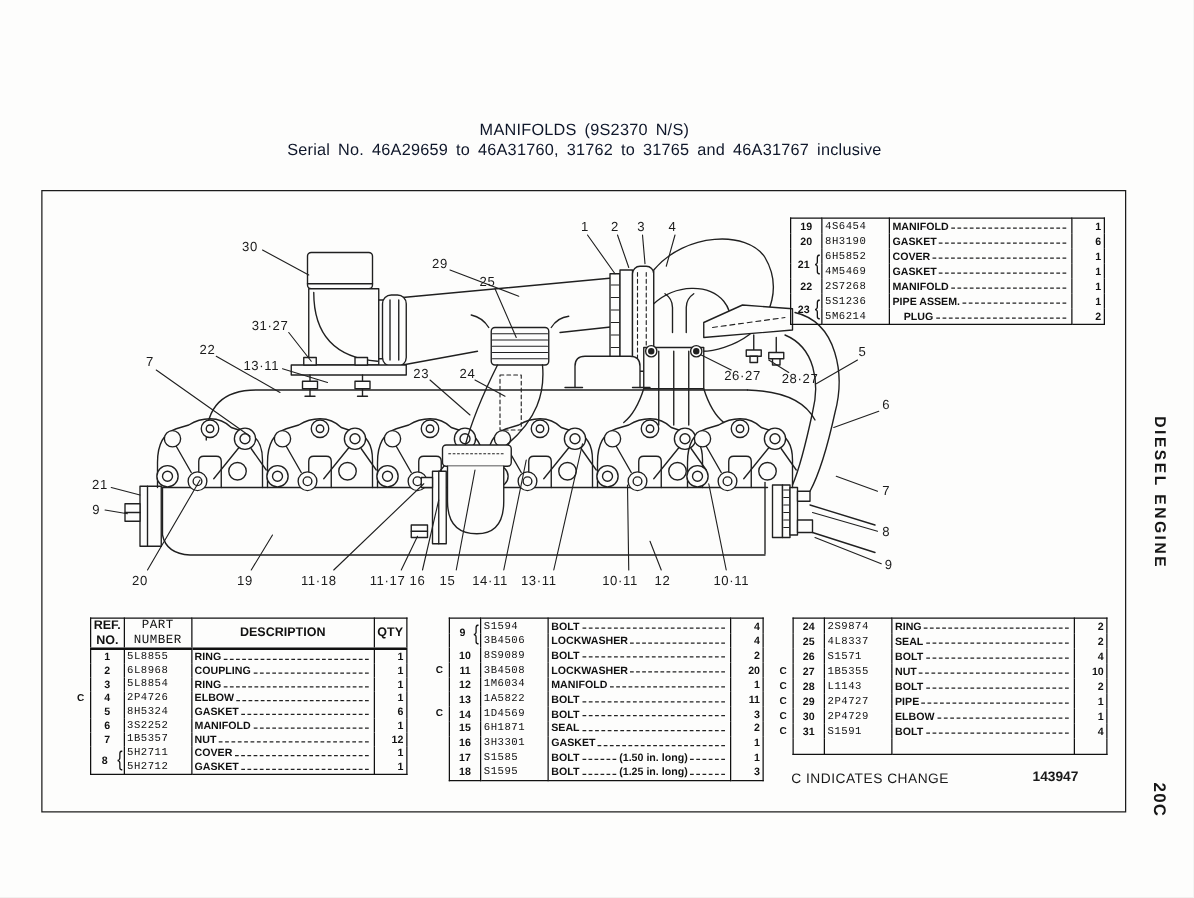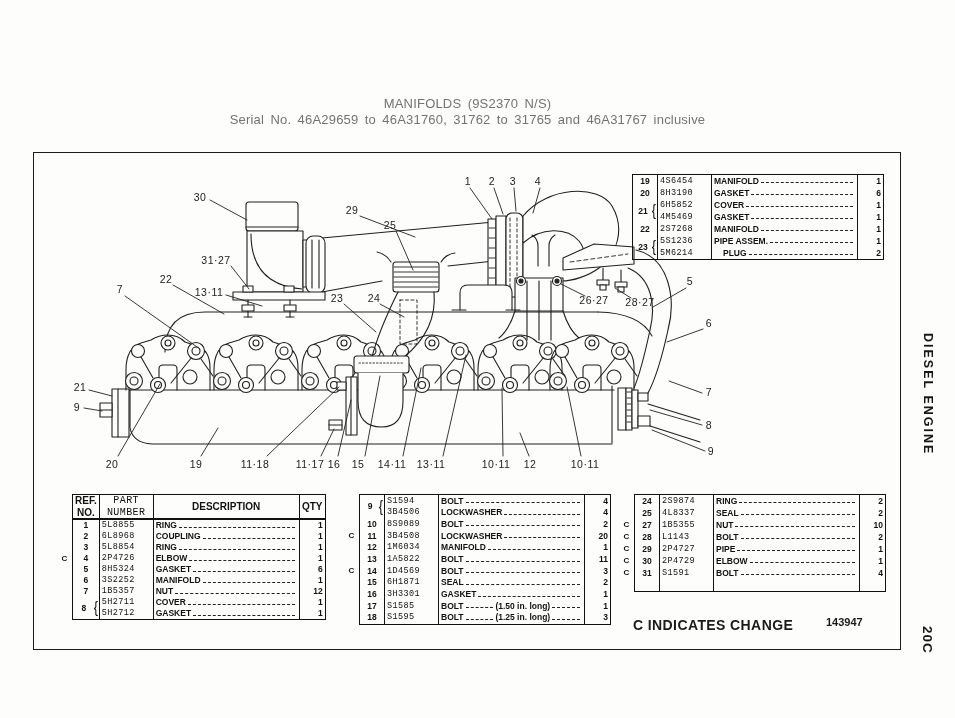--- a/index.html
+++ b/index.html
@@ -1,26 +1,26 @@
 <!DOCTYPE html>
 <html><head>
 <meta charset="utf-8">
 <style>
   html,body{margin:0;padding:0;background:#e8e8e6}
   .page{position:relative;width:955px;height:718px;background:#fdfdfc;overflow:hidden;
         font-family:"Liberation Sans",sans-serif;color:#1a1a1a}
   .titleblock{position:absolute;left:33px;top:96px;width:869px;text-align:center;
-        font-size:13px;line-height:15.5px;letter-spacing:.2px;word-spacing:2.5px;color:#737373}
+        font-size:13px;line-height:15.5px;letter-spacing:.2px;word-spacing:2.5px;color:#0f172a}
   .frame{position:absolute;left:33px;top:152px;width:866px;height:496px;border:1.5px solid #1c1c1c}
   svg.diagram{position:absolute;left:33px;top:152px}
   .vlabel{position:absolute;left:921px;top:333px;writing-mode:vertical-rl;
         font-size:12.5px;font-weight:bold;letter-spacing:2px;color:#161616}
   .pagecode{position:absolute;left:920px;top:626px;writing-mode:vertical-rl;
         font-size:13.5px;font-weight:bold;letter-spacing:1px;color:#161616}
-  .chnote{position:absolute;left:633px;top:617px;font-size:14px;font-weight:bold;letter-spacing:.4px}
+  .chnote{position:absolute;left:633px;top:617px;font-size:11px;font-weight:normal;letter-spacing:.4px}
   .formno{position:absolute;left:826px;top:616px;font-size:11px;font-weight:bold}
 
   table.ptable{position:absolute;border-collapse:collapse;table-layout:fixed;
         font-size:8.5px;font-weight:bold;line-height:1;color:#111}
   .ptable td,.ptable th{padding:0 2px;vertical-align:middle;overflow:hidden;white-space:nowrap}
   .ptable td{border-left:1px solid #111;border-right:1px solid #111;height:11px}
   #tbl-ur td{height:12px}
   #tbl-lr td{height:12px}
   #tbl-lm td{height:11.7px}
   .ptable tr.fill td{height:30px}
@@ -599,20 +599,32 @@
           <td class="col-part">4L8337</td>
           <td class="col-desc">
             <div class="descwrap">
               <span>SEAL</span>
               <span class="leader"></span>
             </div>
           </td>
           <td class="col-qty">2</td>
         </tr>
         <tr>
+          <td class="col-c"></td>
+          <td class="col-ref">26</td>
+          <td class="col-part">S1571</td>
+          <td class="col-desc">
+            <div class="descwrap">
+              <span>BOLT</span>
+              <span class="leader"></span>
+            </div>
+          </td>
+          <td class="col-qty">4</td>
+        </tr>
+        <tr>
           <td class="col-c">C</td>
           <td class="col-ref">27</td>
           <td class="col-part">1B5355</td>
           <td class="col-desc">
             <div class="descwrap">
               <span>NUT</span>
               <span class="leader"></span>
             </div>
           </td>
           <td class="col-qty">10</td>

